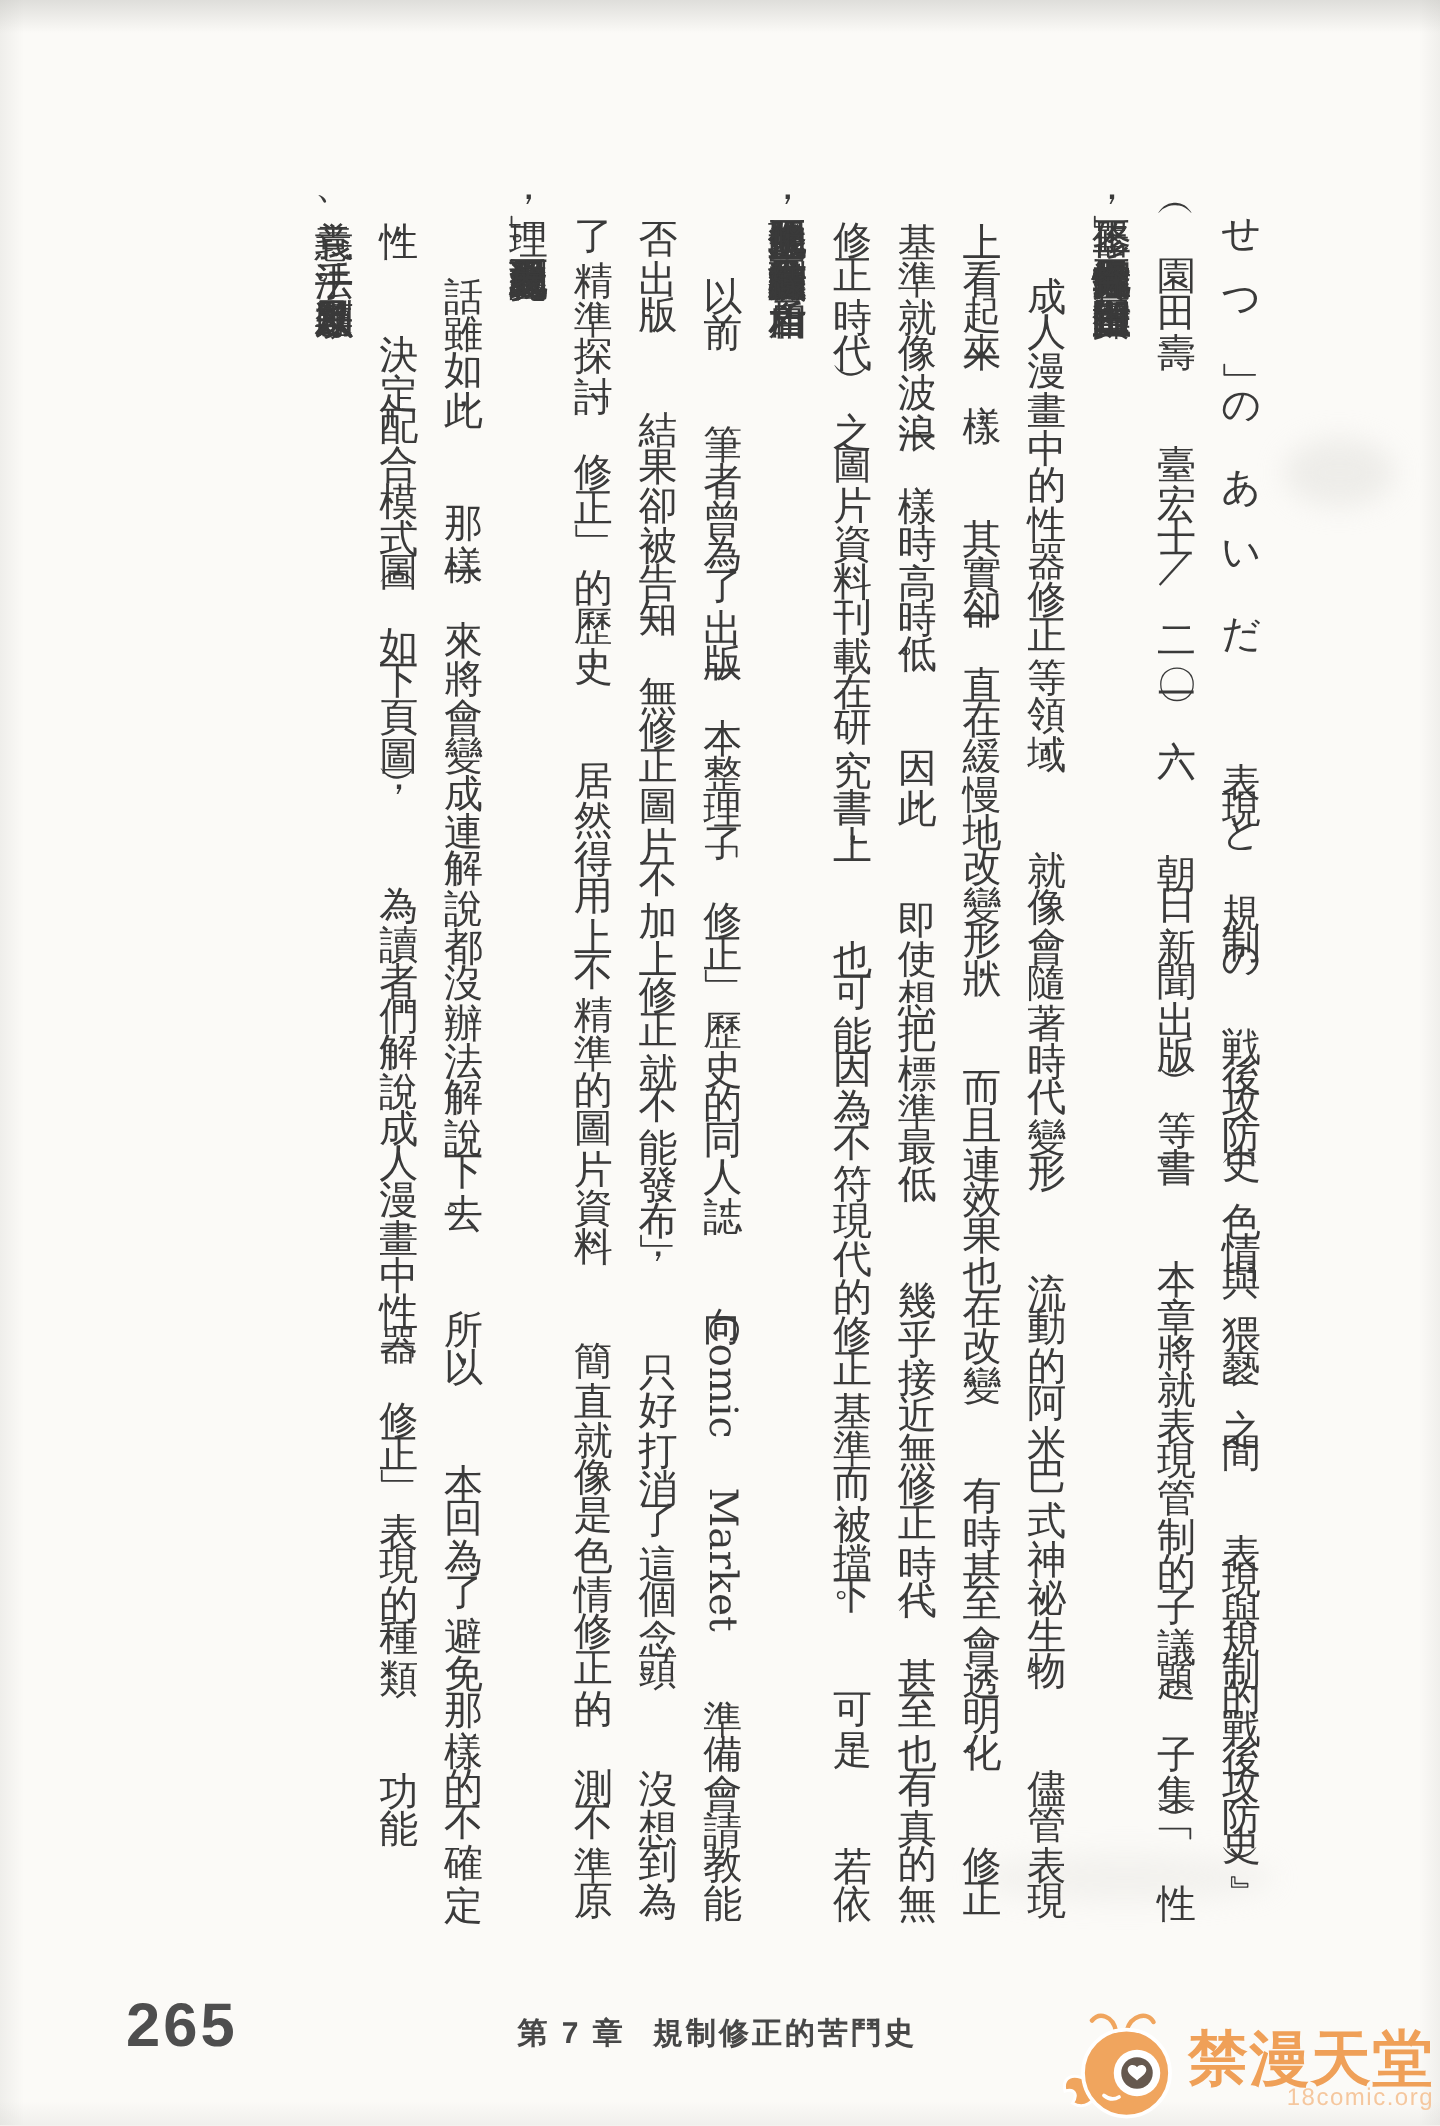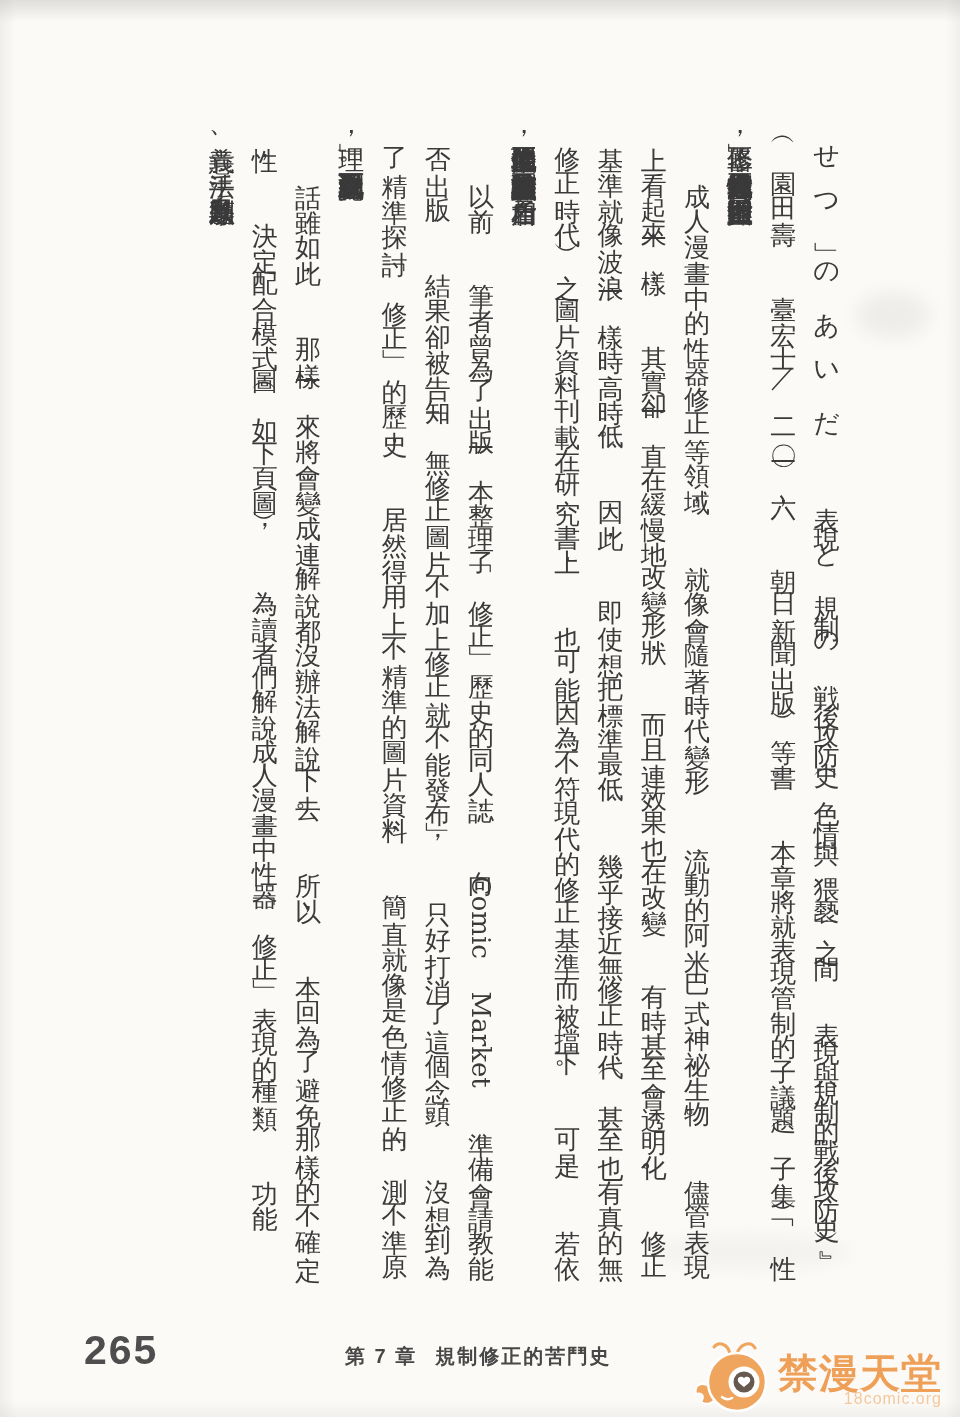--- a/index.html
+++ b/index.html
@@ -48,21 +48,21 @@
   .chapter{
     position:absolute;left:345px;top:1344px;
     font-size:20px;font-weight:bold;color:#474747;line-height:1.2;
     white-space:nowrap;
   }
   .chapter .ch-label{letter-spacing:2px;}
   .chapter .ch-title{margin-left:18px;letter-spacing:2px;}
 
   
   .watermark{
-    position:absolute;right:18px;bottom:2px;z-index:6;
+    position:absolute;right:4px;bottom:2px;z-index:6;
     display:flex;align-items:flex-start;
   }
   .wm-mascot{margin-top:2px;margin-right:4px;flex:none;}
   .wm-text{display:flex;flex-direction:column;align-items:flex-end;padding-top:14px;}
   .wm-name{
     font-size:40px;font-weight:bold;line-height:1;letter-spacing:1px;
     color:#efa058;text-shadow:0 0 1px rgba(255,255,255,.6);
   }
   .wm-url{
     font-size:16px;font-weight:normal;line-height:1;margin-top:-2px;

